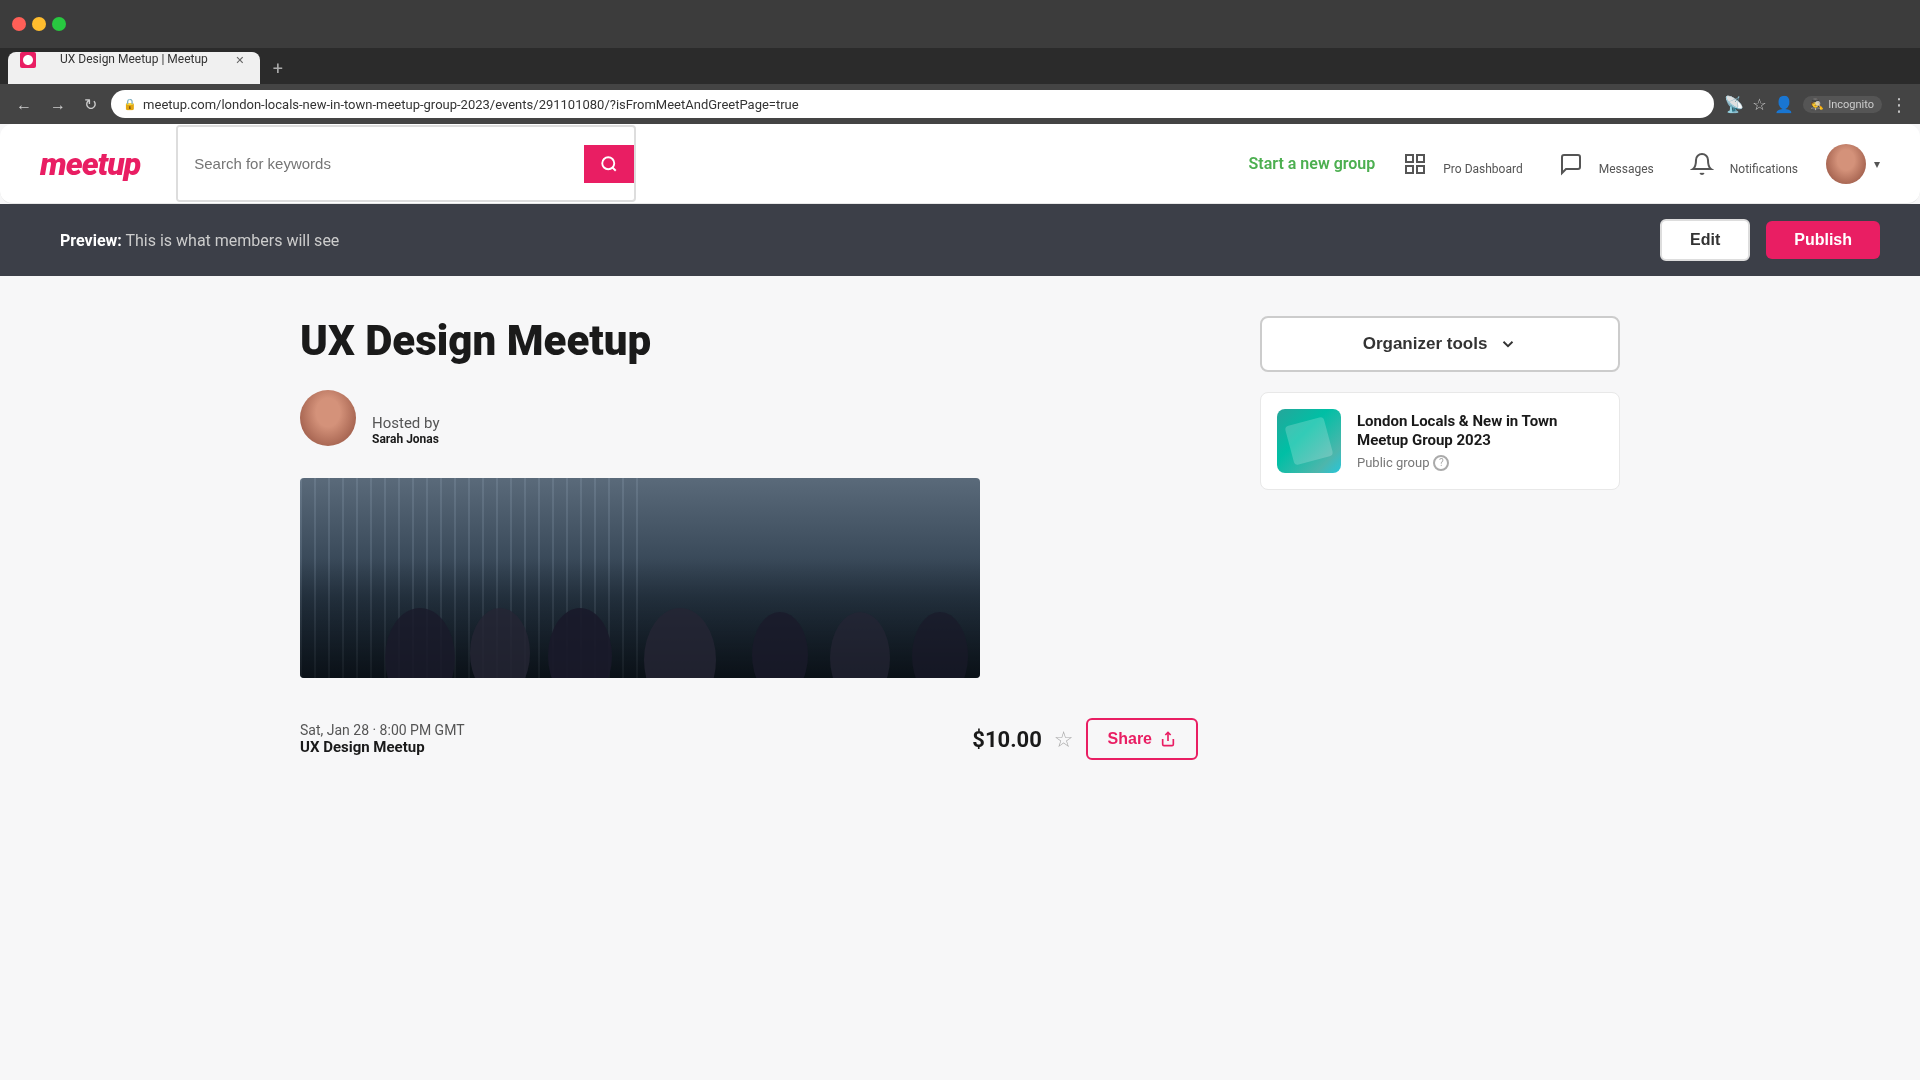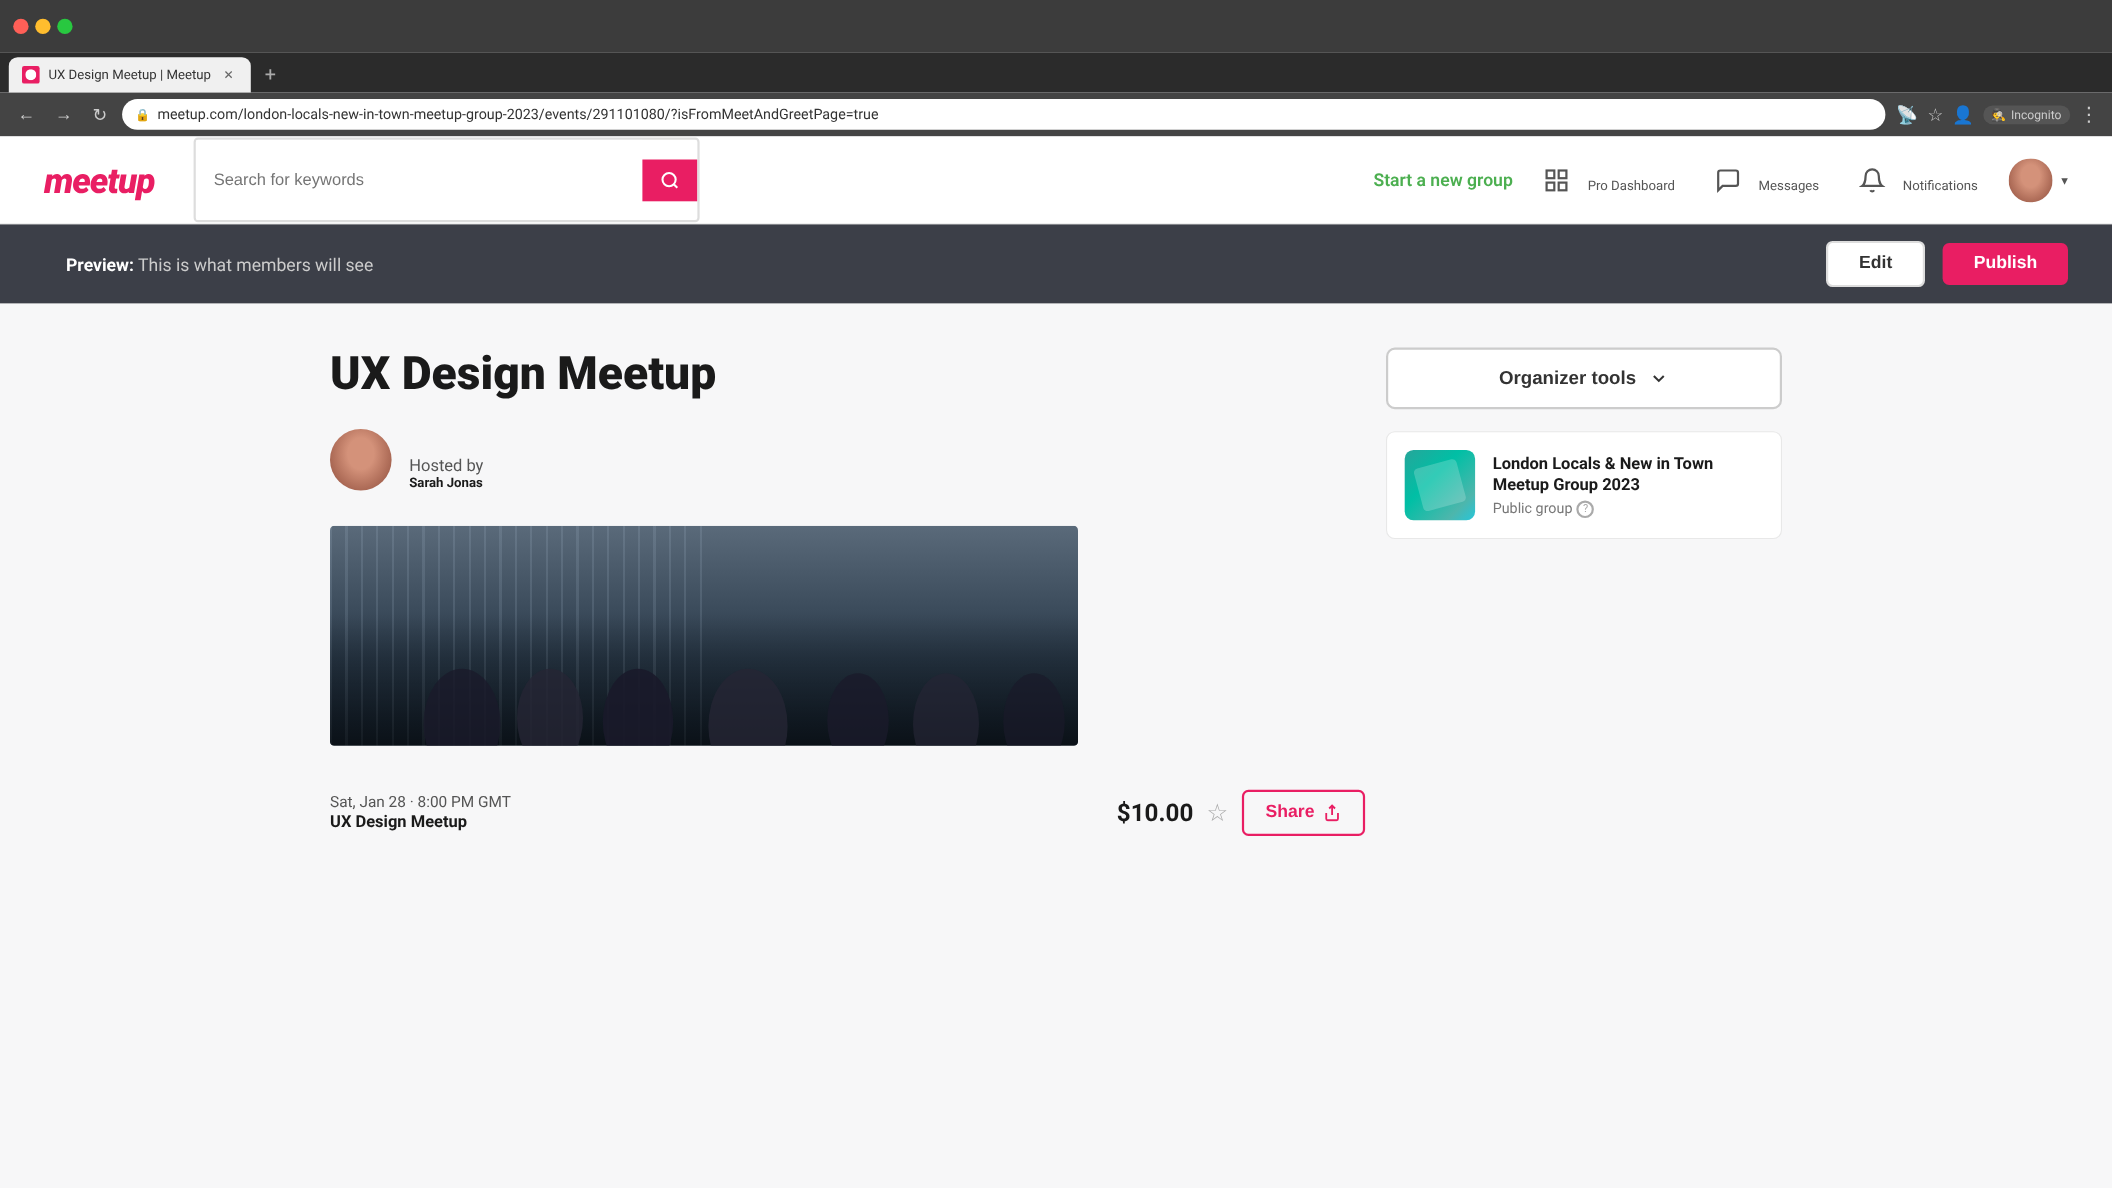--- a/index.html
+++ b/index.html
@@ -24,24 +24,24 @@
       background: #2b2b2b;
       height: 36px;
       display: flex;
       align-items: flex-end;
       padding: 0 0 0 8px;
     }
     .tab {
       background: #f0f0f0;
       height: 32px;
       display: flex;
-      align-items: center;
+      align-items: flex-start;
       padding: 0 12px;
       border-radius: 8px 8px 0 0;
-      gap: 8px;
+      gap: 24px;
       font-size: 12px;
       color: #333;
       min-width: 200px;
     }
     .tab-favicon { width: 16px; height: 16px; background: #e91e63; border-radius: 2px; display: flex; align-items: center; justify-content: center; }
     .tab-close { margin-left: auto; width: 16px; height: 16px; display: flex; align-items: center; justify-content: center; border-radius: 50%; cursor: pointer; color: #666; font-size: 11px; }
     .new-tab { width: 28px; height: 28px; display: flex; align-items: center; justify-content: center; color: #aaa; font-size: 18px; cursor: pointer; margin-left: 4px; margin-bottom: 2px; }
 
     .address-bar {
       background: #444;
@@ -69,20 +69,21 @@
 
     
     .meetup-nav {
       background: #fff;
       height: 80px;
       display: flex;
       align-items: center;
       padding: 0 40px;
       border-bottom: 1px solid #e8e8e8;
       gap: 20px;
+      border-radius: 13px;
     }
     .meetup-logo {
       font-size: 32px;
       font-weight: 900;
       color: #e91e63;
       margin-right: 16px;
       font-style: italic;
       letter-spacing: -1px;
     }
     .search-bar {
@@ -180,21 +181,21 @@
       cursor: pointer;
       color: #fff;
     }
 
     
     .main-content {
       max-width: 1400px;
       margin: 0 auto;
       padding: 40px 40px 0;
       display: flex;
-      gap: 19px;
+      gap: 62px;
     }
     .left-col { flex: 1; }
     .right-col { width: 360px; flex-shrink: 0; }
 
     .event-title {
       font-size: 42px;
       font-weight: 900;
       color: #1a1a1a;
       margin-bottom: 24px;
       line-height: 1.2;

